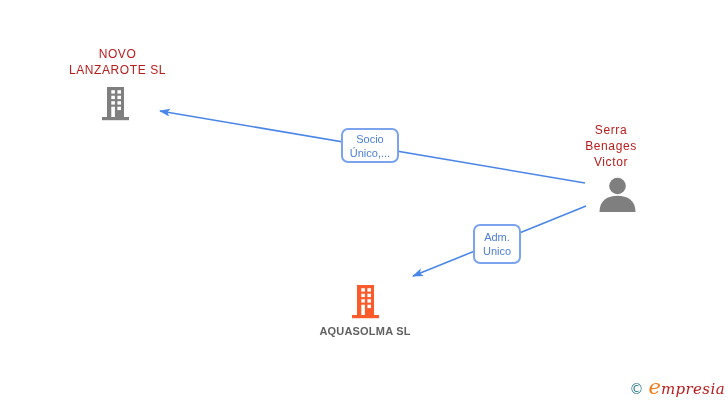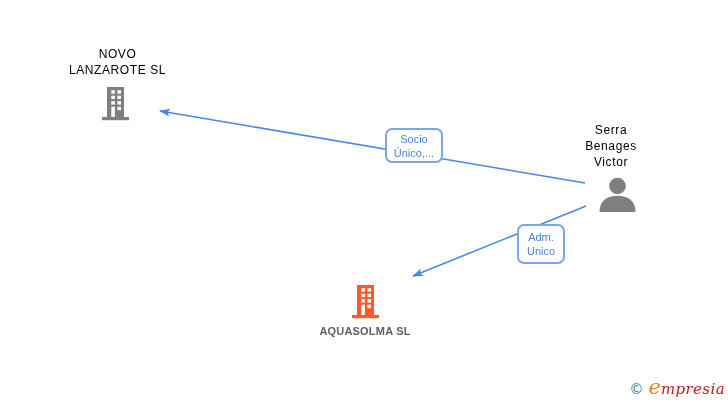--- a/index.html
+++ b/index.html
@@ -19,21 +19,21 @@
     position: absolute;
     left: 0;
     top: 0;
     width: 728px;
     height: 400px;
   }
   .node-label {
     position: absolute;
     text-align: center;
     white-space: pre-line;
-    color: #000000;
+    color: #b91c1c;
     font-size: 12px;
     line-height: 16px;
     letter-spacing: 0.6px;
   }
   .node-label.dark-bold {
     color: #616161;
     font-weight: bold;
     font-size: 11px;
     letter-spacing: 0.2px;
   }
@@ -49,21 +49,20 @@
     border-radius: 7px;
     color: #4D7FD6;
     font-size: 11px;
     line-height: 14px;
     text-align: center;
     white-space: pre-line;
     display: flex;
     align-items: center;
     justify-content: center;
     padding: 14px 5px;
-    margin-left: 44px;
   }
   .watermark {
     position: absolute;
     right: 3px;
     bottom: 2px;
     display: flex;
     align-items: baseline;
   }
   .wm-copyright {
     color: #2E7D8C;

